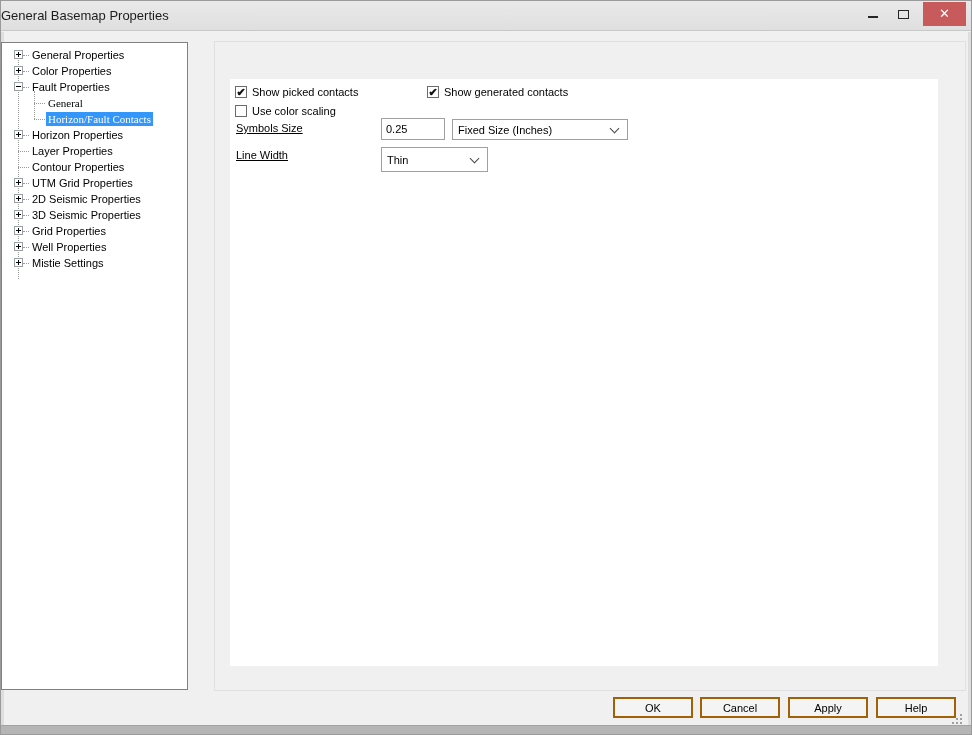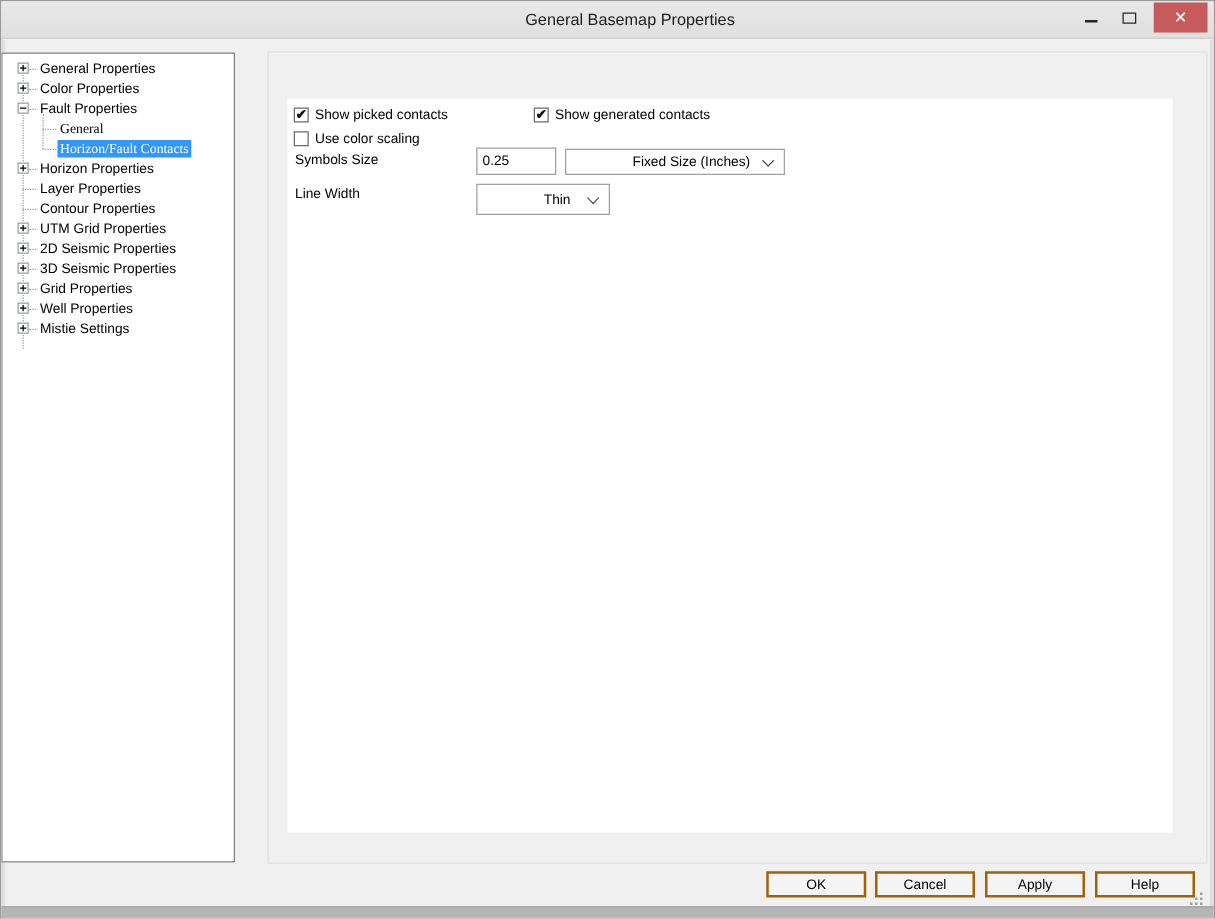--- a/index.html
+++ b/index.html
@@ -11,21 +11,21 @@
     overflow:hidden;
   }
   
   .titlebar {
     position:absolute; left:0; top:0; right:0; height:30px;
     background:linear-gradient(#e9e9e9,#dfdfdf);
     border-bottom:1px solid #c8c8c8;
   }
   .title {
     position:absolute; left:0; right:0; top:0; height:21px;
-    line-height:30px; text-align:center; font-size:13px; color:#1c1c1c;padding-left:36px;
+    line-height:30px; font-size:13px; color:#1c1c1c;
   }
   .cap-btn { position:absolute; top:0; height:26px; text-align:center; }
   .cap-min { right:84px; width:28px; }
   .cap-max { right:54px; width:28px; }
   .min-glyph { display:inline-block; width:10px; height:2px; background:#262626; margin-top:15px; }
   .max-glyph { display:inline-block; width:11px; height:9px; border:1px solid #262626; margin-top:9px; background:transparent; }
   .cap-close {
     position:absolute; top:1px; right:5px; width:43px; height:24px;
     background:#c75a5a; color:#ffffff; text-align:center;
     line-height:24px; font-size:13px;
@@ -62,29 +62,29 @@
     background:#f0f0f0; border:1px solid #e0e0e0;
   }
   .content-white { position:absolute; left:229px; top:78px; width:708px; height:587px; background:#ffffff; }
   .field { position:absolute; display:flex; align-items:center; }
   .cbox {
     width:12px; height:12px; border:1px solid #6b6b6b; background:#ffffff;
     display:inline-block; text-align:center; line-height:11px; font-size:11px;
     font-weight:bold; color:#111; flex:0 0 auto;
   }
   .cb-label { margin-left:5px; white-space:nowrap; }
-  .static-label { position:absolute; white-space:nowrap; }
+  .static-label { position:absolute; white-space:nowrap;text-decoration:underline; }
   .txt-input {
     position:absolute; border:1px solid #a0a0a0; background:#ffffff;
     font-family:"Liberation Sans", sans-serif; font-size:11px;
     padding:0 4px; outline:none;
   }
   .combo {
     position:absolute; border:1px solid #a0a0a0; background:#ffffff;
-    display:flex; align-items:center;padding-left:48px;
+    display:flex; align-items:center;
   }
   .combo-label { padding-left:5px; white-space:nowrap; flex:1; }
   .chev {
     width:7px; height:7px; border-right:1px solid #4a4a4a; border-bottom:1px solid #4a4a4a;
     transform:rotate(45deg); margin:-3px 9px 0 0; flex:0 0 auto;
   }
   
   .dlg-btn {
     position:absolute; top:696px; width:80px; height:21px;
     background:#f4f4f4; border:2px solid #a16207;

